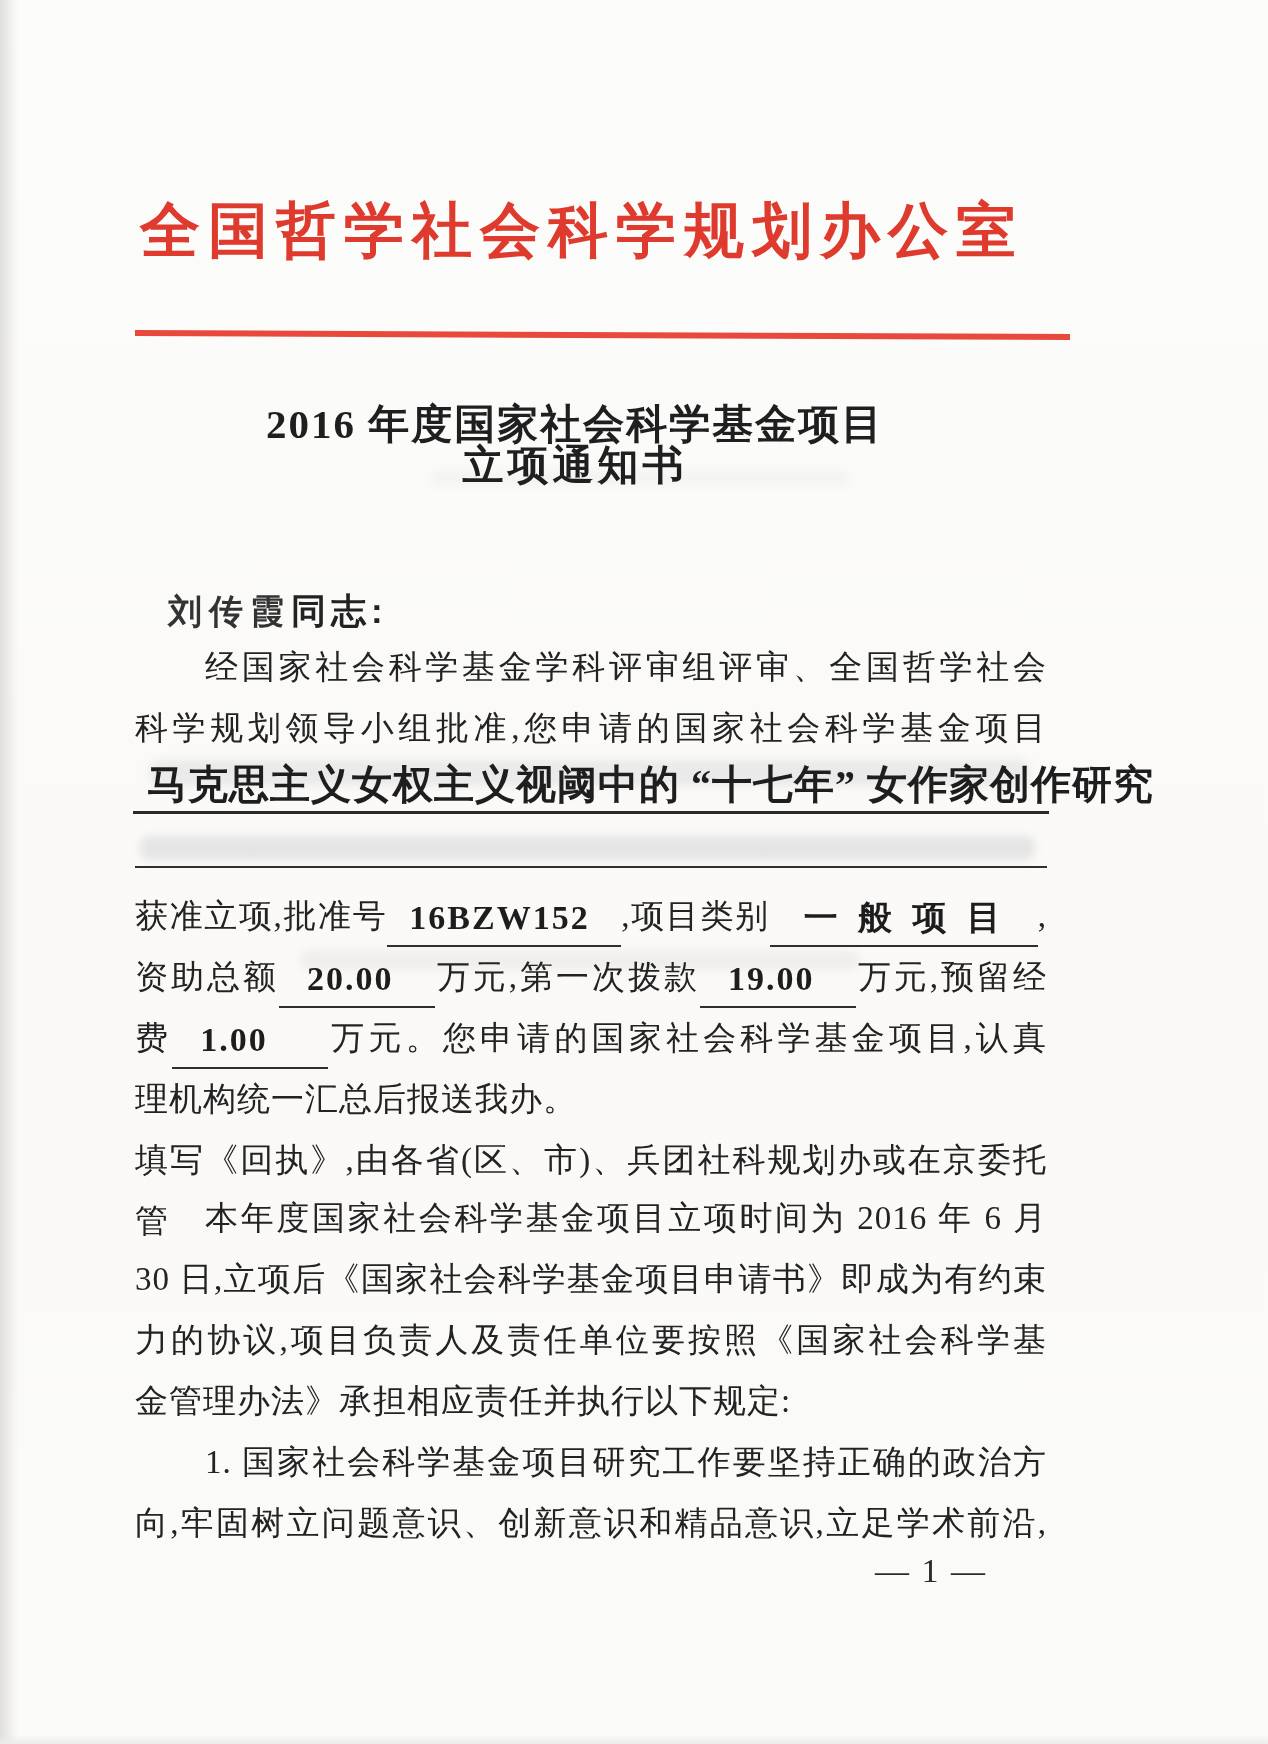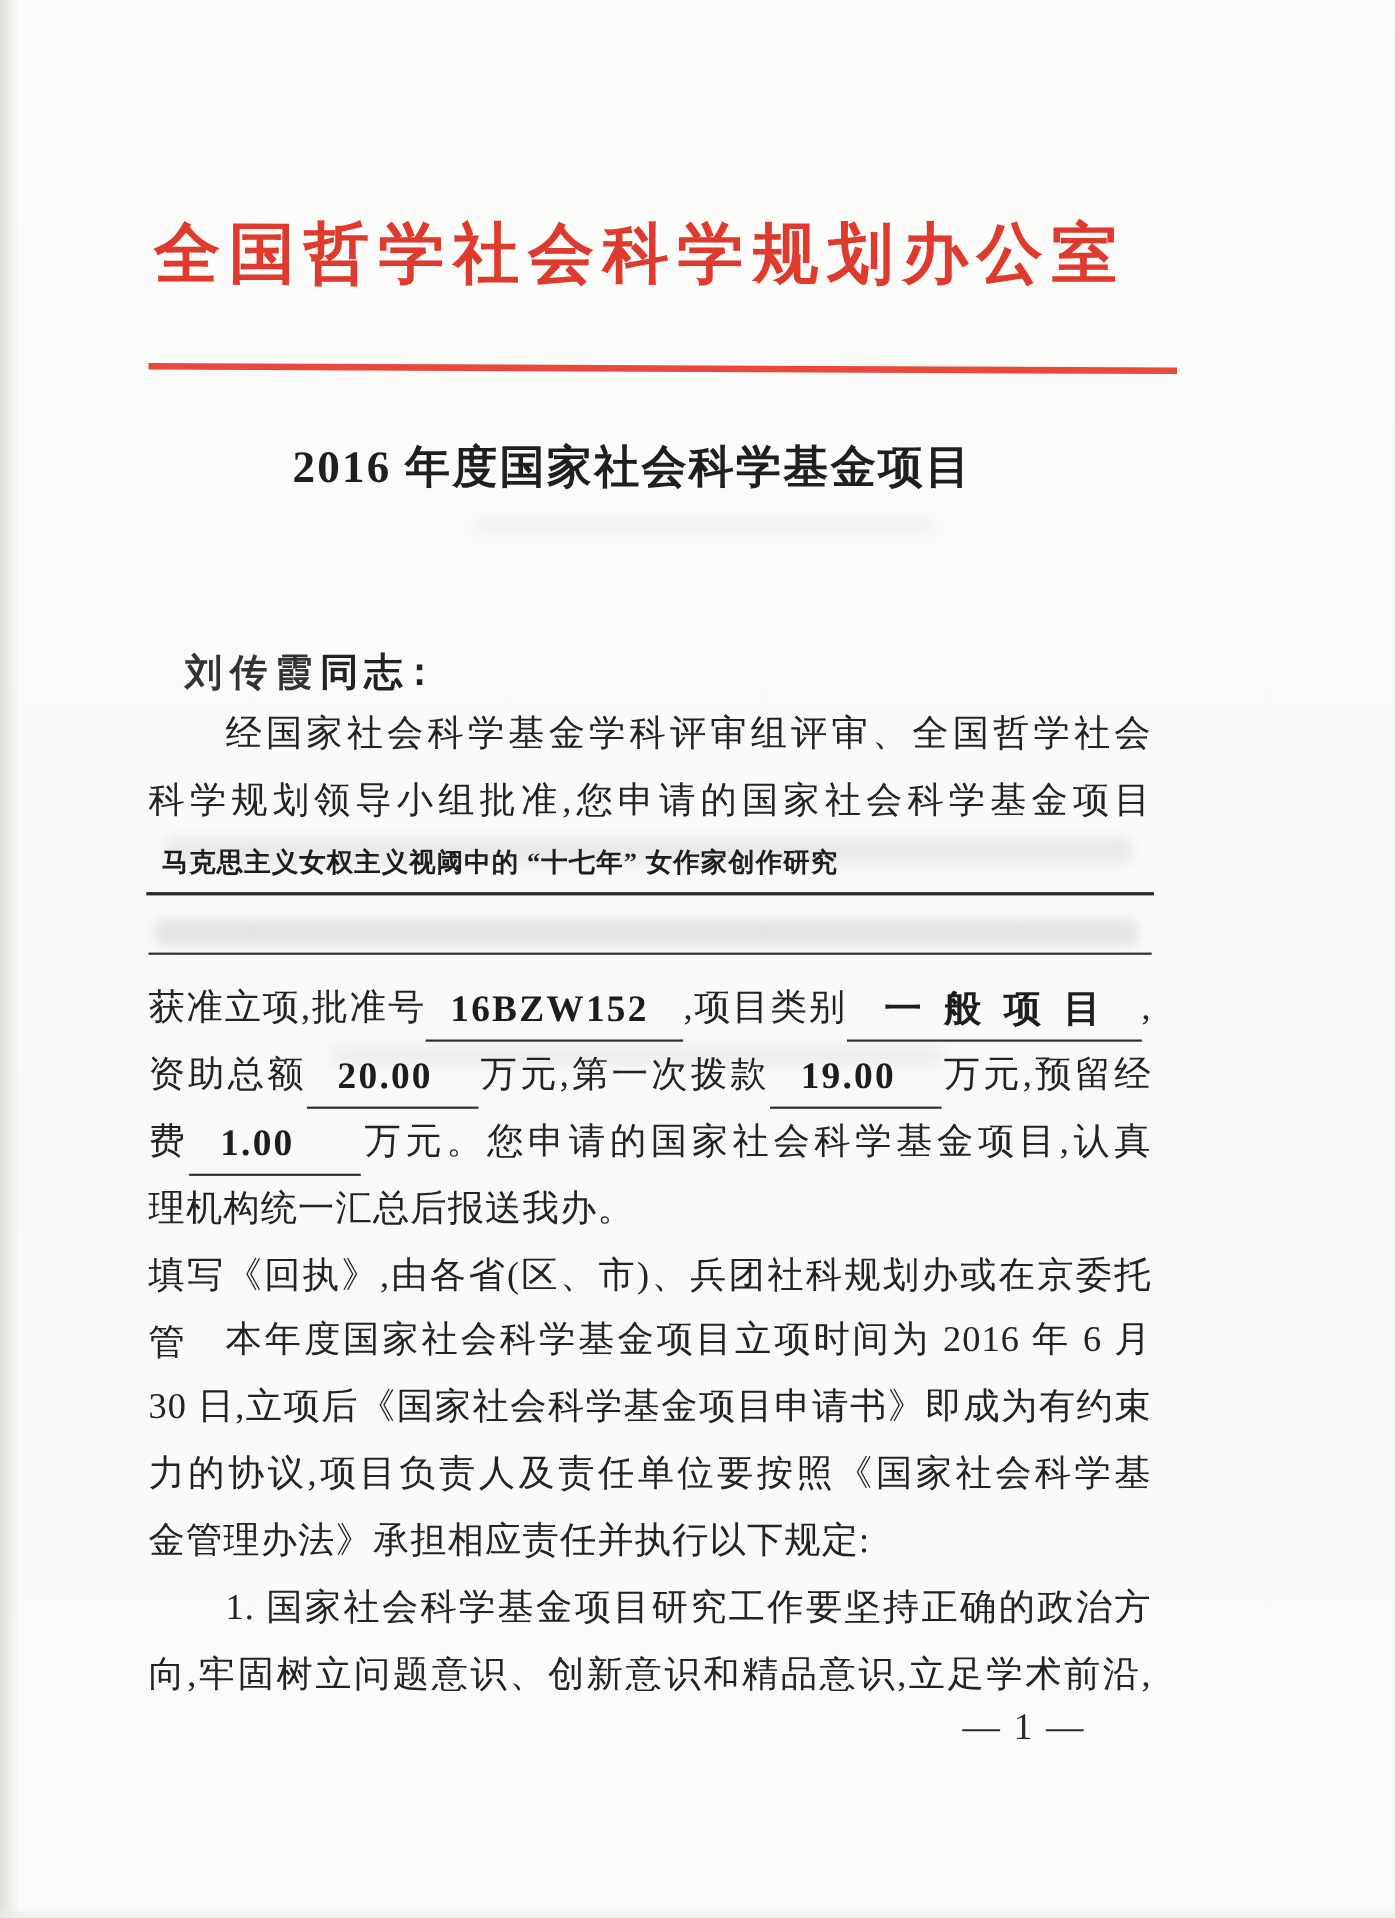--- a/index.html
+++ b/index.html
@@ -46,21 +46,21 @@
   }
   .t1{top:364px;font-size:41px;margin-top:33px;}
   .t2{top:438px;font-size:41px;letter-spacing:4px;}
 
   .addressee{
     position:absolute;left:168px;top:588px;
     display:flex;align-items:baseline;
   }
   .addr-name{font-size:34px;font-weight:bold;letter-spacing:7px;color:#333;}
   .addr-suffix{
-    font-family:Liberation Mono, monospace;
+    font-family:Liberation Sans, sans-serif;
     font-size:35px;font-weight:bold;letter-spacing:5px;color:#222;
   }
 
   .bblock{position:absolute;left:135px;width:912px;}
   .blockA{top:637px;}
   .blockB{top:886px;}
   .blockC{top:1188px;}
   .blockD{top:1432px;}
   .bl{
     height:61px;line-height:61px;font-size:33px;color:#232323;
@@ -69,21 +69,21 @@
   .just{
     text-align:justify;text-align-last:justify;
     text-justify:inter-character;
   }
   .indent{padding-left:70px;}
 
   .project-title{
     position:absolute;left:133px;top:756px;width:916px;
     height:58px;line-height:58px;
     border-bottom:3px solid #2a2a2a;
-    font-size:24px;font-weight:bold;letter-spacing:1px;color:#1e1e1e;
+    font-size:40px;font-weight:bold;letter-spacing:1px;color:#1e1e1e;
     padding-left:14px;white-space:nowrap;
     box-sizing:border-box;
   }
   .blank-underline{
     position:absolute;left:135px;top:836px;width:912px;height:30px;
     border-bottom:2px solid #2f2f2f;
   }
   .fill{
     display:inline-block;
     border-bottom:2px solid #2f2f2f;
@@ -109,20 +109,21 @@
   <div class="edge-bottom"></div>
   <div class="smudge s1"></div>
   <div class="smudge s2"></div>
   <div class="smudge s3"></div>
   <div class="smudge s4"></div>
 
   <div class="org-header">全国哲学社会科学规划办公室</div>
   <div class="red-rule"></div>
 
   <div class="doc-title t1">2016 年度国家社会科学基金项目</div>
+  <div class="doc-title t2">立项通知书</div>
 
   <div class="addressee">
     <span class="addr-name">刘传霞</span>
     <span class="addr-suffix">同志:</span>
   </div>
 
   <div class="bblock blockA">
     <div class="bl just indent">经国家社会科学基金学科评审组评审、全国哲学社会</div>
     <div class="bl just">科学规划领导小组批准,您申请的国家社会科学基金项目</div>
   </div>

